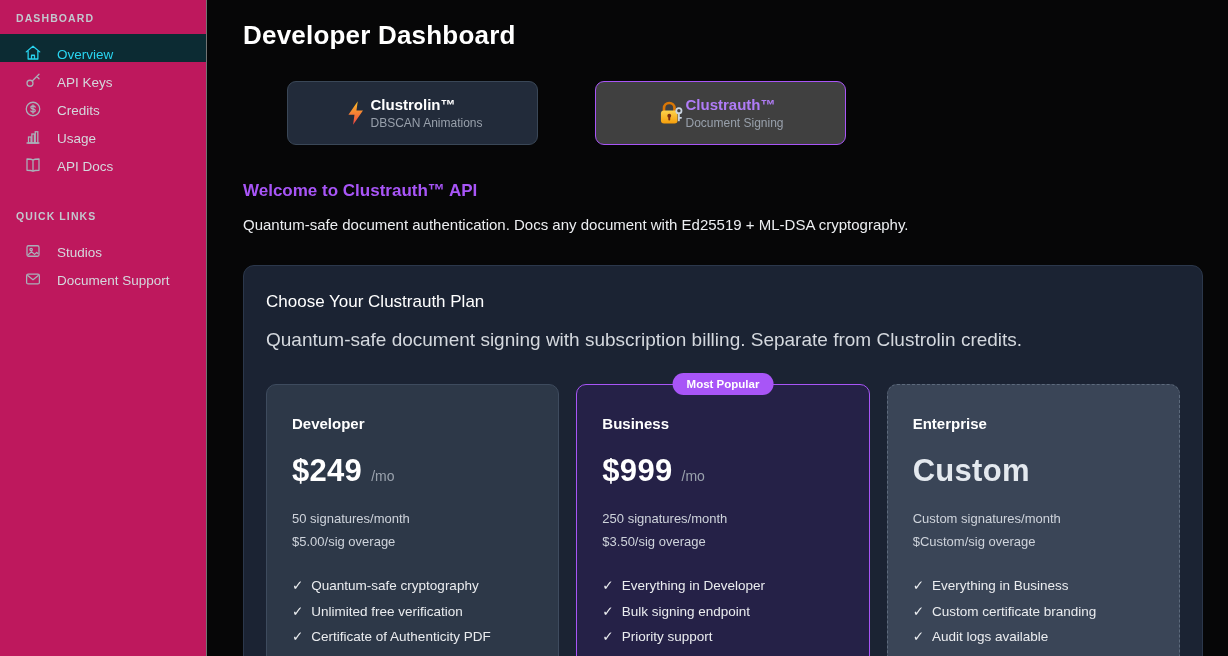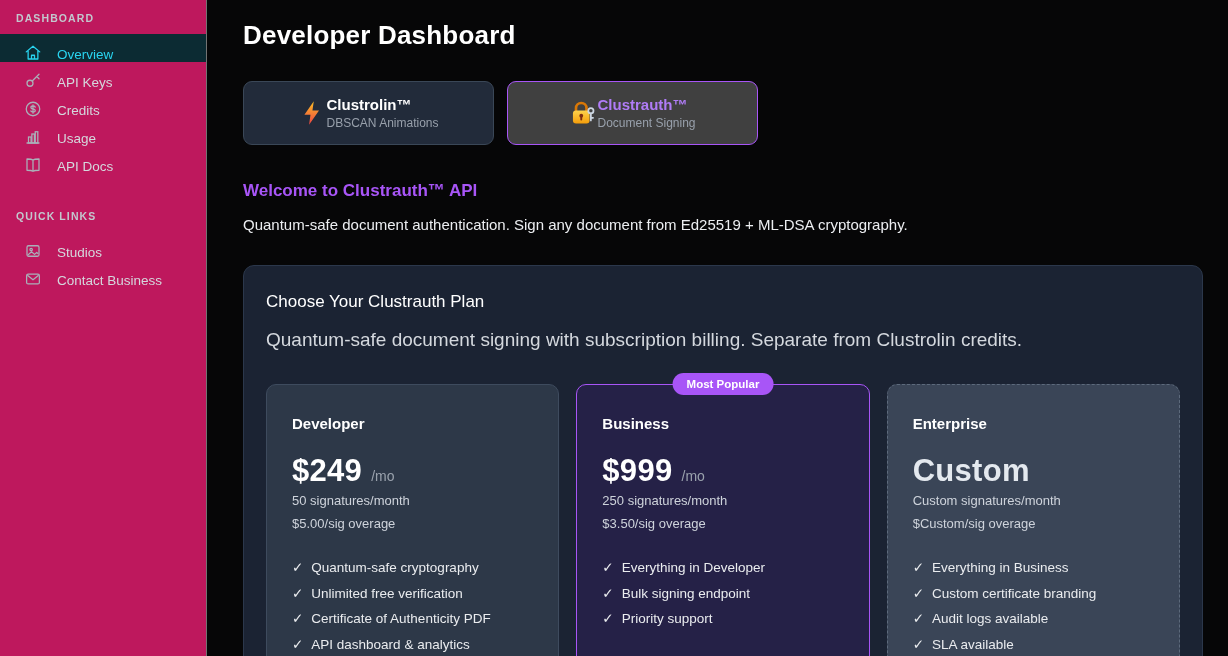--- a/index.html
+++ b/index.html
@@ -32,20 +32,21 @@
   .sidebar .gap { height:28px; }
   
   .main { flex:1; padding:20px 0 0 36px; }
   .page-title { font-size:26px; font-weight:bold; color:#ffffff; letter-spacing:.2px; }
   
   .product-tabs { display:flex; gap:13px; margin-top:30px; }
   .product-tab {
     width:251px; height:64px; border-radius:9px;
     display:flex; align-items:center; justify-content:center; 
     cursor:pointer;
+    margin-left:44px;
   }
   .product-tab .icon { width:28px; height:28px; flex:0 0 auto; }
   .tab-name { font-size:15px; font-weight:bold; color:#ffffff; }
   .tab-sub { font-size:12px; color:#98a0ab; margin-top:3px; }
   .product-tab.clustrolin { background:#222b3a; border:1px solid #3a4757; }
   .product-tab.clustrauth { background:#404040; border:1.5px solid #a855f7; }
   .product-tab.clustrauth .tab-name { color:#b07cf7; }
   
   .welcome-heading { margin-top:36px; font-size:17px; font-weight:bold; color:#a855f7; }
   .welcome-desc { margin-top:15px; font-size:15px; color:#eceef1; }
@@ -65,21 +66,21 @@
   .popular-badge {
     position:absolute; top:-12px; left:50%; transform:translateX(-50%);
     background:#a855f7; color:#ffffff; font-size:11.5px; font-weight:bold;
     padding:5px 14px; border-radius:999px; white-space:nowrap;
   }
   .plan-name { font-size:15px; font-weight:bold; color:#ffffff; margin-top:8px; }
   .price-row { margin-top:21px; display:flex; align-items:baseline; gap:9px; }
   .price { font-size:31px; font-weight:bold; color:#ffffff; letter-spacing:.3px; }
   .plan-card.enterprise .price { color:#e4e9ef; }
   .period { font-size:14px; color:#9aa2ad; }
-  .quota { font-size:13px; color:#ced3db; line-height:23px; }
+  .quota { margin-top:18px; font-size:13px; color:#ced3db; line-height:23px; }
   .features { margin-top:20px; list-style:none; }
   .features li { font-size:13.5px; color:#eaecef; line-height:25.5px; display:flex; gap:8px; }
   .features .check { color:#eaecef; }
 </style>
 </head>
 <body>
 
 <aside class="sidebar">
   <div class="section-label">DASHBOARD</div>
 
@@ -134,21 +135,21 @@
         <path d="M5 17.5 10 13l4 3.5 3-2.5 2 1.8" stroke-linejoin="round"></path>
       </svg>
     <span>Studios</span>
   </div>
 
   <div class="nav-item">
     <svg viewBox="0 0 24 24">
         <rect x="3.5" y="5.5" width="17" height="13" rx="2"></rect>
         <path d="m4.5 7 7.5 6 7.5-6" stroke-linejoin="round"></path>
       </svg>
-    <span>Contact Business</span>
+    <span>Document Support</span>
   </div>
 </aside>
 
 <main class="main">
   <h1 class="page-title">Developer Dashboard</h1>
 
   <div class="product-tabs">
     <div class="product-tab clustrolin">
       <svg class="icon" viewBox="0 0 24 24">
         <defs>
@@ -181,21 +182,21 @@
         <path d="M25 16.5v8m0-3h2.5" stroke="#cbd5e1" stroke-width="2" stroke-linecap="round"></path>
       </svg>
       <div>
         <div class="tab-name">Clustrauth™</div>
         <div class="tab-sub">Document Signing</div>
       </div>
     </div>
   </div>
 
   <h2 class="welcome-heading">Welcome to Clustrauth™ API</h2>
-  <p class="welcome-desc">Quantum-safe document authentication. Sign any document from Ed25519 + ML-DSA cryptography.</p>
+  <p class="welcome-desc">Quantum-safe document authentication. Docs any document with Ed25519 + ML-DSA cryptography.</p>
 
   <section class="plans-panel">
     <h3 class="panel-title">Choose Your Clustrauth Plan</h3>
     <p class="panel-sub">Quantum-safe document signing with subscription billing. Separate from Clustrolin credits.</p>
 
     <div class="plan-grid">
 
       <div class="plan-card developer">
         <div class="plan-name">Developer</div>
         <div class="price-row">

